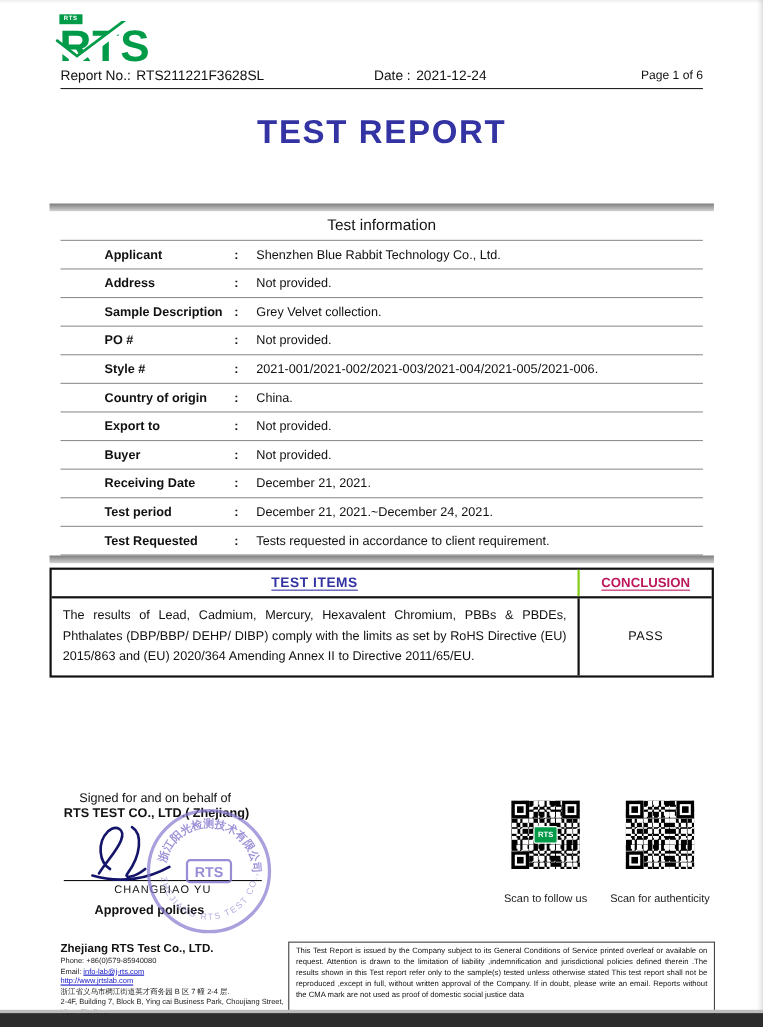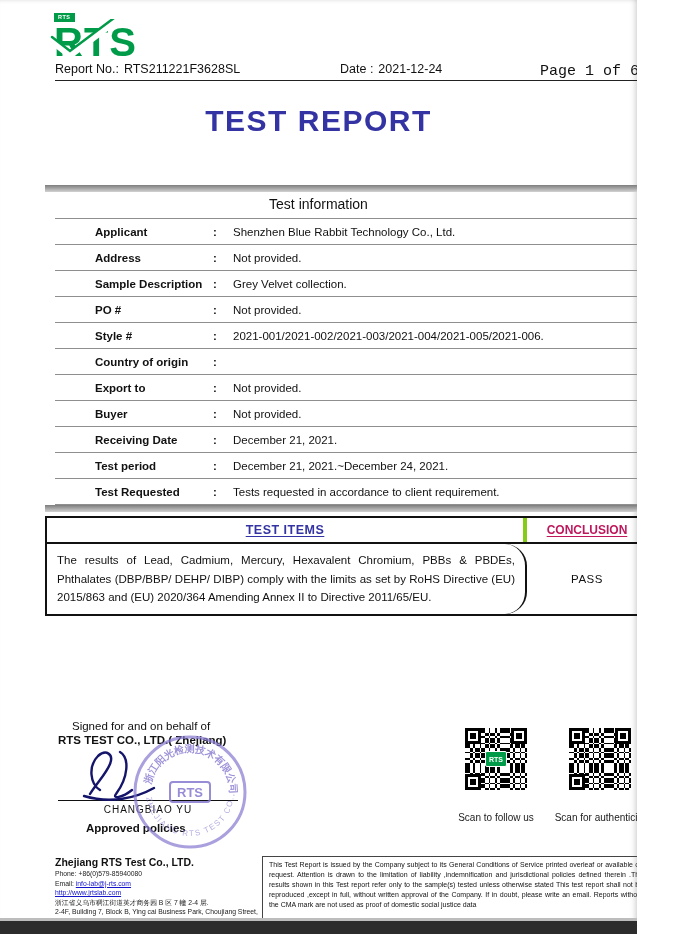--- a/index.html
+++ b/index.html
@@ -1,28 +1,28 @@
 <!DOCTYPE html>
 <html><head>
 <meta charset="utf-8">
 <style>
   html,body{margin:0;padding:0;background:#fff;}
-  .page{position:relative;width:637px;height:934px;background:#fff;overflow:hidden;
+  .page{position:relative;width:694px;height:934px;background:#fff;overflow:hidden;
         font-family:"Liberation Sans",sans-serif;color:#111;
         box-shadow:inset -4px 0 6px -3px rgba(0,0,0,.22), inset 0 3px 5px -4px rgba(0,0,0,.12);}
   
   .logo{position:absolute;left:54px;top:5px;width:120px;}
   .logo-badge{display:inline-block;background:#009b48;color:#fff;font-size:5.5px;font-weight:bold;
               padding:1px 4px;line-height:1.2;letter-spacing:.5px;}
   .logo-text{position:relative;font-size:40px;font-weight:800;color:#009b48;line-height:.95;letter-spacing:1px;}
   .logo-check{position:absolute;left:-6px;top:14px;pointer-events:none;}
   .header-row{position:absolute;top:62px;left:55px;width:584px;font-size:12.5px;height:16px;text-align:right;}
   .hr-report{position:absolute;left:0;top:0;}
   .hr-date{position:absolute;left:285px;top:0;}
-  .hr-page{position:absolute;right:0;top:1px;font-size:15px;font-family:Liberation Mono, monospace;}
+  .hr-page{position:absolute;right:0;top:1px;font-size:11px;}
   .hr-label{margin-right:5px;}
   .header-rule{position:absolute;top:80px;left:55px;width:584px;border-top:1.5px solid #222;}
   
   .title{position:absolute;top:104px;left:0;width:100%;text-align:center;margin:0;
          font-size:30px;font-weight:bold;color:#3333a3;letter-spacing:1.5px;}
   
   .bar{position:absolute;left:45px;width:604px;height:7px;background:linear-gradient(#7d7d7d,#d2d2d2);}
   .bar1{top:185px;}
   .bar2{top:505px;}
   .ti-heading{position:absolute;top:196px;left:0;width:100%;text-align:center;font-size:14px;font-weight:normal;}
@@ -30,25 +30,25 @@
   .info-table{position:absolute;top:218px;left:55px;width:584px;border-top:1px solid #8f8f8f;}
   .info-row{display:flex;align-items:center;height:25px;border-bottom:1px solid #8f8f8f;font-size:11.5px;}
   .cl{width:118px;font-weight:bold;margin-left:40px;}
   .cc{width:20px;font-weight:bold;}
   .cv{flex:1;}
   
   .results-table{position:absolute;top:516px;left:45px;width:604px;border:2px solid #111;box-sizing:border-box;}
   .rt-header{display:flex;border-bottom:2px solid #111;}
   .rt-items-h{flex:1;display:flex;align-items:center;justify-content:center;height:24px;
               font-weight:bold;color:#3333a3;font-size:12.5px;text-decoration:underline;
-              text-underline-offset:2px;border-right:4px solid #84cc16;letter-spacing:.5px;}
+              text-underline-offset:2px;border-right:2px solid #84cc16;letter-spacing:.5px;}
   .rt-concl-h{width:120px;display:flex;align-items:center;justify-content:center;height:24px;
               font-weight:bold;color:#be185d;font-size:12px;text-decoration:underline;text-underline-offset:2px;}
   .rt-body{display:flex;}
-  .rt-item{flex:1;padding:7px 10px;font-size:11.5px;line-height:1.62;text-align:justify;border-right:2px solid #111;border-radius:22px;}
+  .rt-item{flex:1;padding:7px 10px;font-size:11.5px;line-height:1.62;text-align:justify;border-right:2px solid #111;}
   .rt-pass{width:120px;display:flex;align-items:center;justify-content:center;font-size:11.5px;letter-spacing:.5px;}
   
   .sig{position:absolute;left:58px;top:720px;width:190px;font-size:11.5px;}
   .sig-line1{margin-left:14px;}
   .sig-line2{font-weight:bold;margin-top:2px;}
   .sig-canvas{position:relative;height:52px;}
   .sig-svg{position:absolute;left:18px;top:-2px;}
   .stamp{position:absolute;left:72px;top:-14px;width:120px;height:120px;z-index:3;pointer-events:none;}
   .sig-rule{border-top:1.5px solid #111;width:180px;margin-top:2px;}
   .sig-name{width:180px;text-align:center;font-size:10px;margin-top:3px;letter-spacing:1px;}
@@ -131,20 +131,21 @@
       <span class="cv">Not provided.</span>
     </div>
     <div class="info-row">
       <span class="cl">Style #</span>
       <span class="cc">:</span>
       <span class="cv">2021-001/2021-002/2021-003/2021-004/2021-005/2021-006.</span>
     </div>
     <div class="info-row">
       <span class="cl">Country of origin</span>
       <span class="cc">:</span>
+      <span class="cv">China.</span>
     </div>
     <div class="info-row">
       <span class="cl">Export to</span>
       <span class="cc">:</span>
       <span class="cv">Not provided.</span>
     </div>
     <div class="info-row">
       <span class="cl">Buyer</span>
       <span class="cc">:</span>
       <span class="cv">Not provided.</span>

